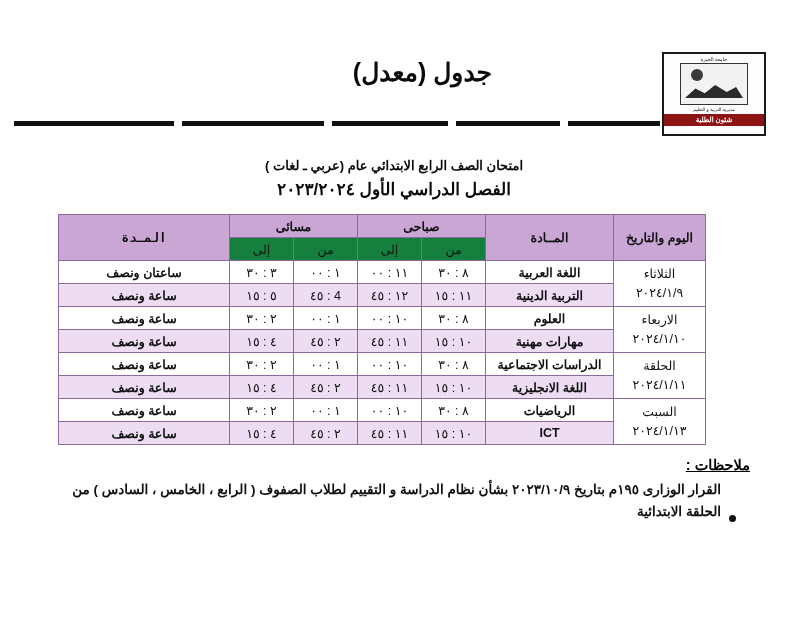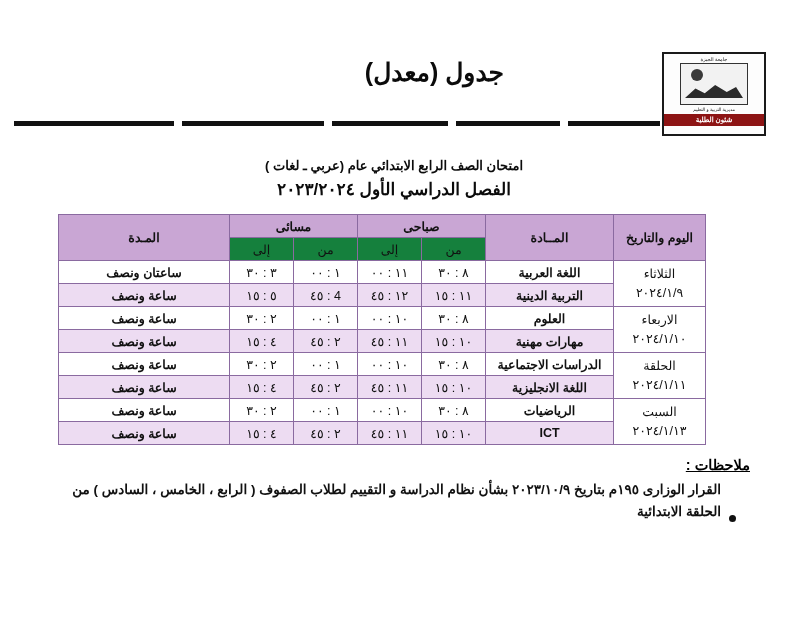--- a/index.html
+++ b/index.html
@@ -92,21 +92,21 @@
   .header-right div {
     font-size: 12.5px;
     font-weight: bold;
     color: #0b0b0b;
     white-space: nowrap;
   }
 
   .title-center {
     position: absolute;
     top: 58px;
-    right: 284px;
+    right: 296px;
     font-size: 25px;
     font-weight: bold;
     color: #0b0b0b;
   }
 
   .rule-wrap {
     position: absolute;
     top: 118px;
     right: 128px;
     left: 14px;
@@ -240,21 +240,21 @@
 <div class="exam-term">الفصل الدراسي الأول ٢٠٢٣/٢٠٢٤</div>
 
 <div class="table-wrap">
   <table class="sched">
     <thead>
       <tr>
         <th class="hdr" rowspan="2" style="width:92px;text-align:center;">اليوم والتاريخ</th>
         <th class="hdr" rowspan="2" style="width:128px;">المــادة</th>
         <th class="hdr" colspan="2" style="width:128px;">صباحى</th>
         <th class="hdr" colspan="2" style="width:128px;">مسائى</th>
-        <th class="hdr" rowspan="2" style="width:171px;">المـدة</th>
+        <th class="hdr" rowspan="2" style="width:171px;font-family:Liberation Mono, monospace;">المـدة</th>
       </tr>
       <tr>
         <th class="sub">من</th>
         <th class="sub">إلى</th>
         <th class="sub">من</th>
         <th class="sub">إلى</th>
       </tr>
     </thead>
     <tbody>
 

